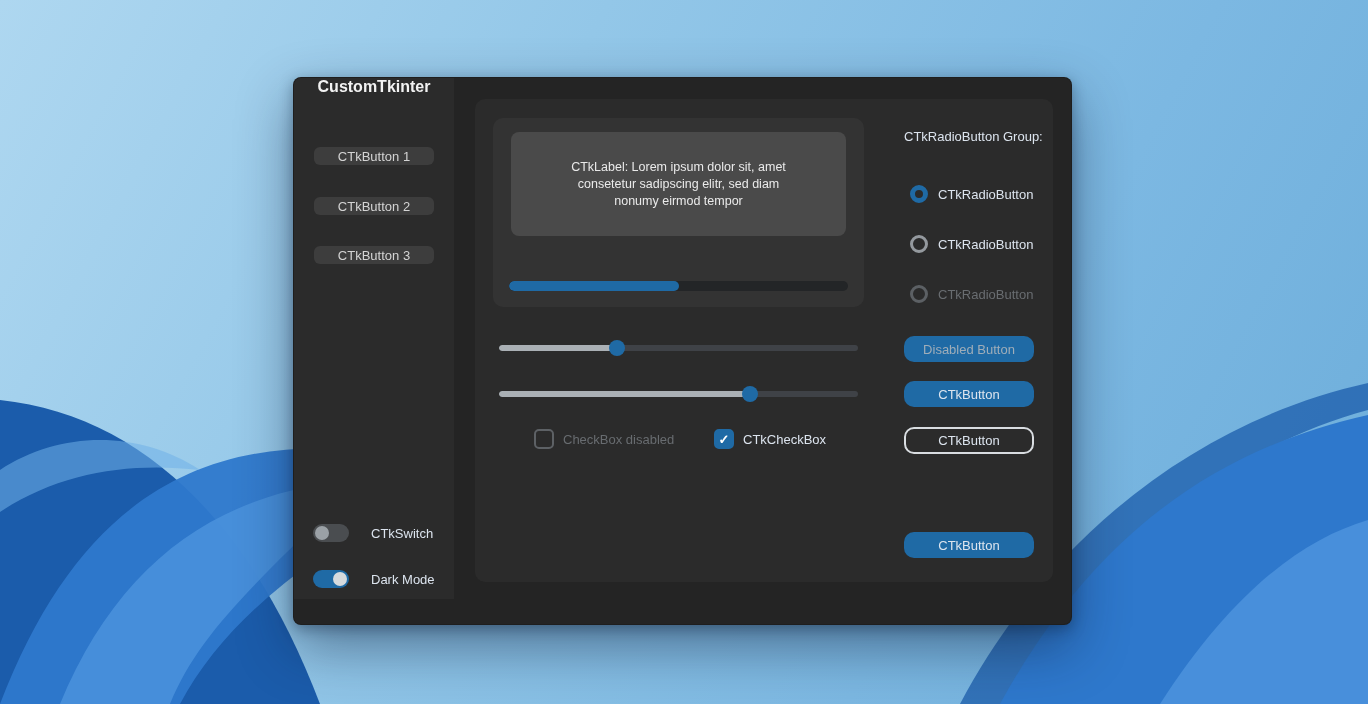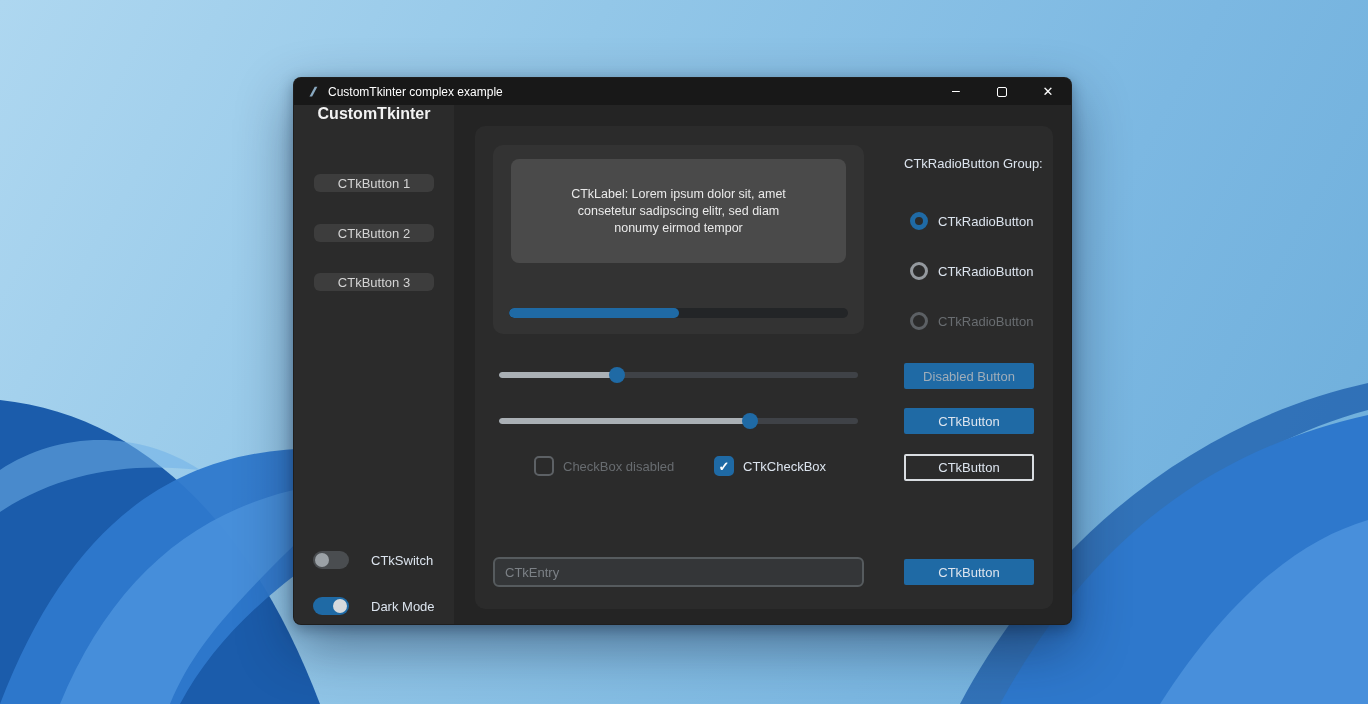--- a/index.html
+++ b/index.html
@@ -86,21 +86,21 @@
 
   .radio-option { position:absolute; left:435px; display:flex; align-items:center; gap:10px;
                   height:18px; cursor:pointer; }
   .r1{top:86px;} .r2{top:136px;} .r3{top:186px;}
   .radio-circle { width:18px; height:18px; border-radius:50%; border:3px solid #94999e; flex:none; }
   .radio-option.selected .radio-circle { border:5px solid var(--accent,#1f6aa5); }
   .radio-option.disabled .radio-circle { border-color:#5c6064; }
   .radio-label { color:#dce4ee; font-size:13px; white-space:nowrap; }
   .radio-option.disabled .radio-label { color:#696d71; }
 
-  .rbtn { position:absolute; left:429px; width:130px; height:26px; border-radius:2px;
+  .rbtn { position:absolute; left:429px; width:130px; height:26px; border-radius:10px;
           display:flex; align-items:center; justify-content:center; font-size:13px;
           font-family:inherit; border:none; cursor:pointer; }
   .btn-disabled { top:237px; background:var(--accent,#1f6aa5); color:#9fadb9; }
   .btn-primary  { top:282px; background:var(--accent,#1f6aa5); color:#dce4ee; }
   .btn-outline  { top:328px; background:transparent; border:2px solid #d9dde1; color:#dce4ee; height:27px; }
   .btn-bottom   { top:433px; background:var(--accent,#1f6aa5); color:#dce4ee; }
 </style>
 </head>
 <body>
 
@@ -113,39 +113,20 @@
     <path d="M60,704 C120,560 220,490 360,480 C260,580 200,630 170,704 Z" fill="#4c93dd" opacity="0.8"></path>
     <path d="M0,470 C60,430 140,430 200,470 C130,462 60,472 0,512 Z" fill="#6fb0e8" opacity="0.55"></path>
 
     <path d="M1368,410 C1220,450 1090,560 1010,704 L960,704 C1055,525 1210,418 1368,383 Z" fill="#1b5cab" opacity="0.75"></path>
     <path d="M1368,704 L1000,704 C1090,540 1210,450 1368,415 Z" fill="#2e78cc"></path>
     <path d="M1368,704 L1160,704 C1230,595 1300,540 1368,520 Z" fill="#4c93dd" opacity="0.85"></path>
   </svg>
 
   <div class="window">
 
-    <div class="titlebar">
-      <span class="app-icon">
-        <svg viewBox="0 0 16 16" width="14" height="14">
-          <path d="M4 13 L10 2 L13 2 L7 13 Z" fill="#8aa9c0"></path>
-        </svg>
-      </span>
-      <span class="title">CustomTkinter complex example</span>
-      <div class="controls">
-        <div class="ctrl">
-          <span class="minglyph">–</span>
-        </div>
-        <div class="ctrl">
-          <span class="maxbox"></span>
-        </div>
-        <div class="ctrl">
-          <span>✕</span>
-        </div>
-      </div>
-    </div>
 
     <div class="content">
 
       <div class="sidebar">
         <div class="sb-title">CustomTkinter</div>
         <button class="sb-btn sbb1">CTkButton 1</button>
         <button class="sb-btn sbb2">CTkButton 2</button>
         <button class="sb-btn sbb3">CTkButton 3</button>
 
         <div class="switch-row sw1">
@@ -191,21 +172,20 @@
             </span>
             <span class="cb-label">CheckBox disabled</span>
           </div>
           <div class="cb-row cb2 checked">
             <span class="cb-box">
               <span class="checkglyph">✓</span>
             </span>
             <span class="cb-label">CTkCheckBox</span>
           </div>
 
-          <input class="entry" type="text" placeholder="CTkEntry" style="">
 
           <div class="rg-title">CTkRadioButton Group:</div>
 
           <div class="radio-option r1 selected">
             <span class="radio-circle"></span>
             <span class="radio-label">CTkRadioButton</span>
           </div>
           <div class="radio-option r2">
             <span class="radio-circle"></span>
             <span class="radio-label">CTkRadioButton</span>

